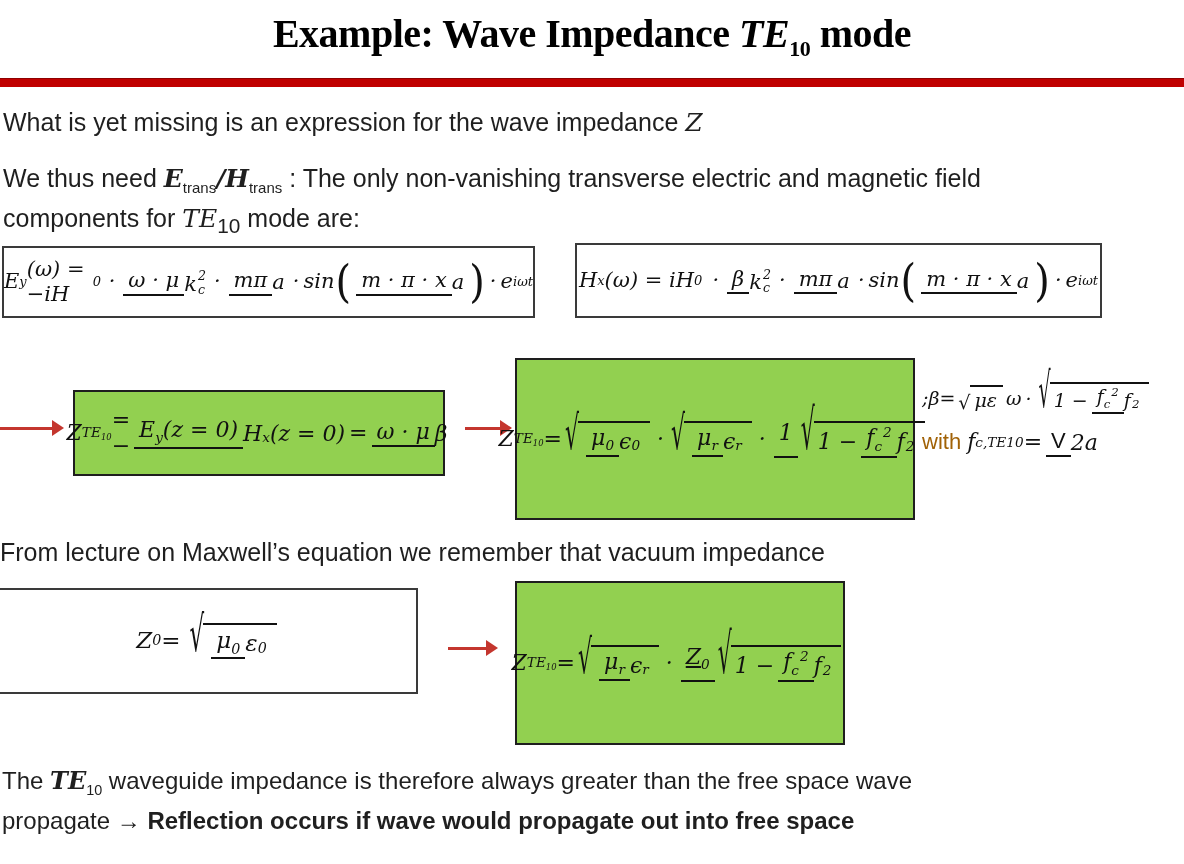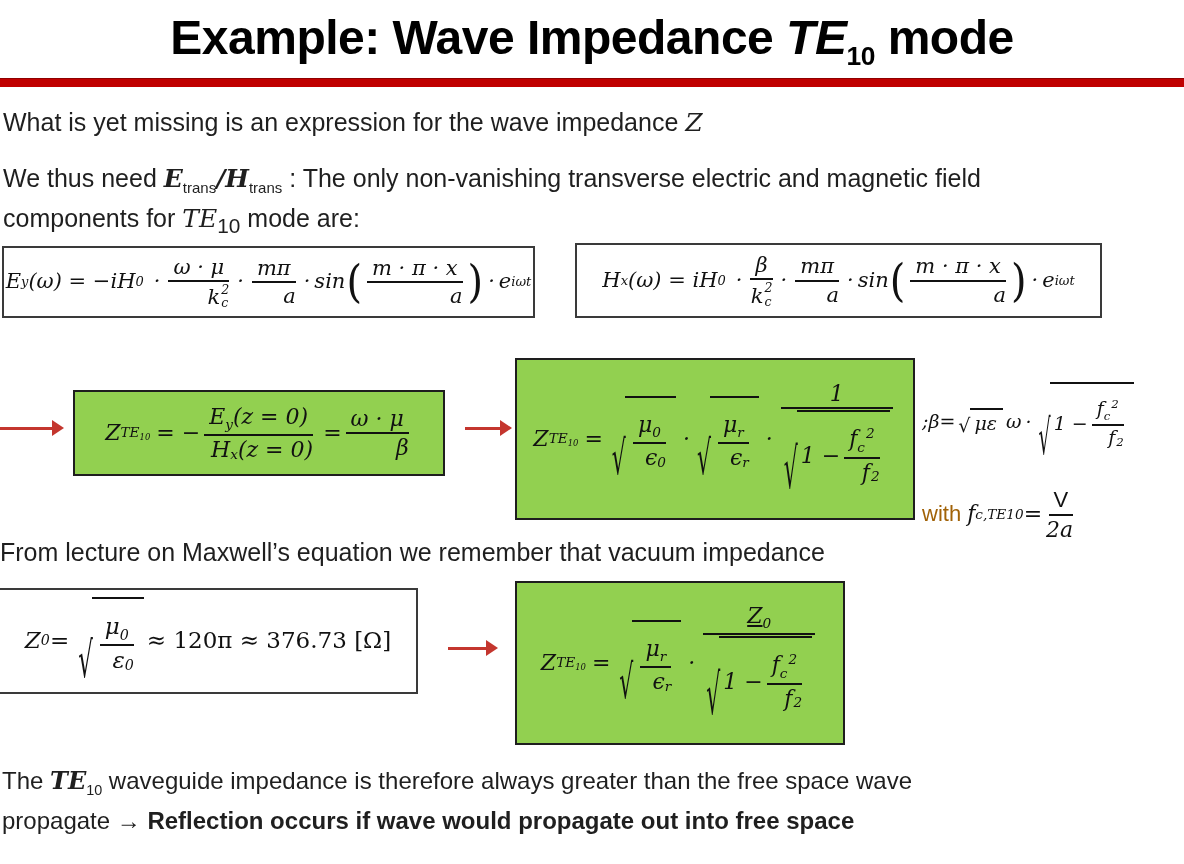--- a/index.html
+++ b/index.html
@@ -7,37 +7,37 @@
     --arrow-red:#C4362E;
     --green:#92D050;
     --ink:#111;
   }
   *{margin:0;padding:0;box-sizing:border-box;}
   html,body{width:1184px;height:864px;background:#fff;overflow:hidden;position:relative;
     font-family:"Liberation Sans",sans-serif;color:#1c1c1c;}
   .abs{position:absolute;}
 
   
-  .title{top:10px;left:0;right:0;text-align:center;font-size:48px;font-weight:600;color:#000;letter-spacing:-0.5px;}
+  .title{top:10px;left:0;right:0;text-align:center;font-size:40px;font-weight:600;color:#000;letter-spacing:-0.5px;font-family:Liberation Serif, serif;}
   .title .ti{font-style:italic;}
   .title sub{font-size:0.55em;font-weight:600;}
   .redline{top:78px;left:0;width:1184px;height:9px;background:var(--accent-red);border-top:1px solid #8f0000;}
   .para{font-size:25px;color:#1f1f1f;}
   .bi{font-family:"DejaVu Serif",serif;font-style:italic;font-weight:700;}
   sub.trans{font-size:0.6em;font-weight:400;}
   .mit{font-family:"DejaVu Serif",serif;font-style:italic;}
   .b{font-weight:700;}
 
   
   .math{font-family:"DejaVu Serif",serif;font-style:italic;color:var(--ink);line-height:1.2;
         display:flex;align-items:center;justify-content:center;}
   .math sub{font-size:0.62em;}
   .math sup{font-size:0.62em;}
   .ss{font-size:0.75em;vertical-align:-0.4em;}
-  .frac{display:inline-flex;flex-direction:column;align-items:flex-end;vertical-align:middle;margin:12px 4px;}
+  .frac{display:inline-flex;flex-direction:row;align-items:center;vertical-align:middle;margin:0 4px;}
   .frac .num{padding:0 5px 1px;border-bottom:2px solid var(--ink);line-height:1.15;white-space:nowrap;}
   .frac .den{padding-top:1px;line-height:1.15;white-space:nowrap;display:inline-flex;align-items:flex-end;}
   .stack{display:inline-flex;flex-direction:column;align-items:flex-start;font-size:0.6em;line-height:1.05;vertical-align:-0.55em;margin-left:1px;}
   .sqrt{display:inline-flex;align-items:flex-end;margin:0 3px;}
   .sqrt .rad{font-style:normal;line-height:1;display:inline-block;}
   .sqrt .bar{border-top:2px solid var(--ink);padding:2px 6px 0 4px;display:inline-flex;align-items:center;}
   .sqrt.tall .rad{transform:scaleY(2.15);transform-origin:50% 96%;margin-right:-1px;}
   .sqrt.xtall .rad{transform:scaleY(2.55);transform-origin:50% 97%;margin-right:-1px;}
   .sq{font-size:0.6em;vertical-align:0.6em;margin-left:1px;}
   .bigp{font-size:1.9em;font-weight:200;line-height:0.85;display:inline-block;transform:scaleY(1.12);margin:0 1px;font-style:normal;}
@@ -268,21 +268,20 @@
       <span class="bar">
         <span class="frac">
           <span class="num"><span>μ</span><sub>0</sub></span>
           <span class="den">
             <span>ε</span>
             <sub>0</sub>
           </span>
         </span>
       </span>
     </span>
-  <span style="font-style:normal;"> ≈ 120π ≈ 376.73 [Ω]</span>
 </div>
 
 <div class="arrow" style="left:448px;top:648px;width:50px;">
     <span class="shaft"></span>
     <span class="head"></span>
   </div>
 
 <div class="abs greenbox math" style="left:515px;top:581px;width:330px;height:164px;font-size:22px;">
   <span>Z</span>
     <sub><span>TE</span><sub class="ss">10</sub></sub>

